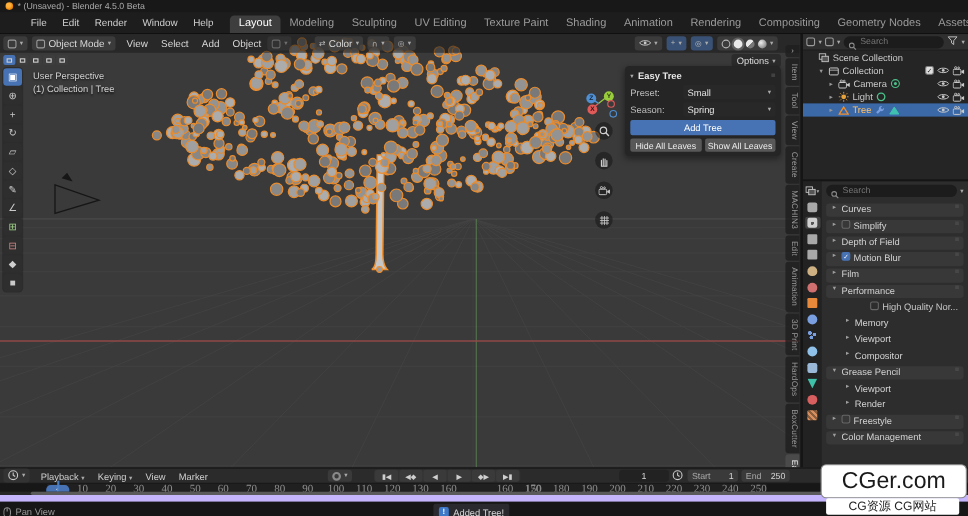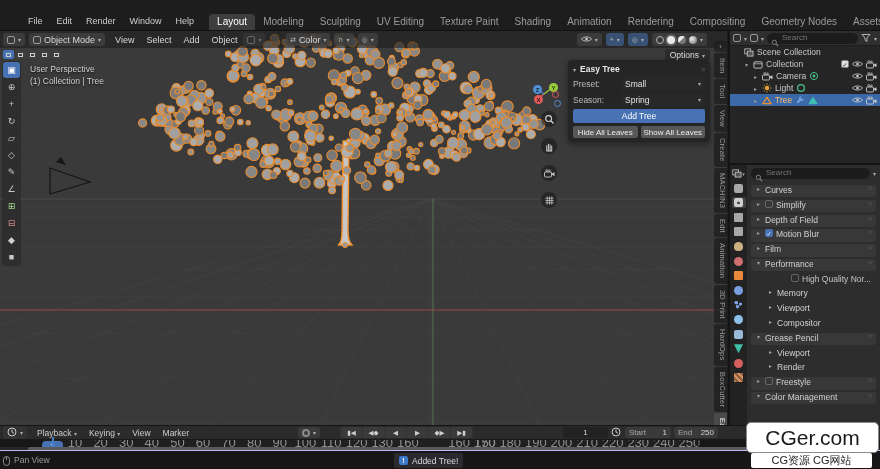--- a/index.html
+++ b/index.html
@@ -94,44 +94,48 @@
   .p-handle{margin-left:auto;color:#565656;font-size:7px;}
 
   
   #timeline{position:absolute;left:0;top:425px;width:880px;height:25px;background:#2b2b2b;border-top:1px solid #151515;}
   #tl-header{height:13px;display:flex;align-items:center;font-size:8.5px;color:#cfcfcf;position:relative;}
   #tl-menus{display:flex;align-items:center;}
   .tl-chip{position:absolute;display:flex;align-items:center;gap:3px;background:#3a3a3a;border-radius:3px;height:11px;top:1px;padding:0 4px;font-size:8px;color:#d5d5d5;white-space:nowrap;}
   #transport{position:absolute;left:340px;top:1px;display:flex;gap:1px;background:#333;border-radius:3px;padding:0 1px;}
   .tr-btn{width:21px;height:11px;display:flex;align-items:center;justify-content:center;font-size:6.5px;color:#cfcfcf;background:#3a3a3a;border-radius:2px;}
   #tl-ruler{position:relative;height:12px;background:#202020;border-top:1px solid #191919;overflow:hidden;}
-  .tick-label{position:absolute;bottom:1px;transform:translateX(-50%);font-size:13px;color:#8f8f8f;}
+  .tick-label{position:absolute;bottom:1px;transform:translateX(-50%);font-size:10px;color:#8f8f8f;font-family:Liberation Serif, serif;}
   .range-shade{position:absolute;top:0;bottom:0;background:rgba(0,0,0,.28);}
   #playhead-chip{position:absolute;left:42px;top:1px;width:21px;height:10px;background:#4772b3;border-radius:4px;color:#fff;font-size:7.5px;display:flex;align-items:center;justify-content:center;}
   #playhead-line{position:absolute;left:52px;top:0;width:2px;height:26px;background:#4a7fc4;}
   #tl-scroll{position:absolute;left:0;top:447px;width:880px;height:3px;background:#262626;}
   #tl-scroll .thumb{position:absolute;left:28px;right:114px;top:0;height:3px;background:#5a5a5a;border-radius:2px;}
 
   
-  #statusbar{position:absolute;left:0;top:450px;width:880px;height:19px;background:#161616;border-top:1px solid #c4b5fd;font-size:8.5px;color:#9a9a9a;}
+  #statusbar{position:absolute;left:0;top:450px;width:880px;height:19px;background:#161616;border-top:6px solid #c4b5fd;font-size:8.5px;color:#9a9a9a;}
   #status-left{position:absolute;left:14px;top:0;line-height:19px;}
   #mouse-ico{position:absolute;left:3px;top:5px;}
   #notification{position:absolute;left:394px;top:2px;height:15px;background:#2a2a2e;border-radius:2px;display:flex;align-items:center;gap:4px;padding:0 5px;color:#dcdcdc;}
   #info-ico{width:9px;height:9px;background:#3e78c9;border-radius:2px;color:#fff;font-size:7px;font-weight:bold;display:flex;align-items:center;justify-content:center;line-height:1;}
   #status-right{position:absolute;left:440px;top:0;width:306px;line-height:19px;white-space:nowrap;overflow:hidden;color:#8f8f8f;}
 
   
   #watermark-box1{position:absolute;left:746px;top:422px;width:133px;height:31px;background:#ffffff;border:1px solid #8a8a8a;border-radius:5px;display:flex;align-items:center;justify-content:center;font-size:21px;color:#1a1a1a;z-index:60;}
   #watermark-box2{position:absolute;left:751px;top:453px;width:121px;height:15px;background:#ffffff;border-radius:2px;display:flex;align-items:center;justify-content:center;font-size:11px;color:#222;z-index:60;white-space:nowrap;}
 </style>
 </head>
 <body>
 
 <div id="app">
 
+  <div id="titlebar">
+    <span class="blogo"></span>
+    <span id="title-text">* (Unsaved) - Blender 4.5.0 Beta</span>
+  </div>
 
   <div id="topbar">
     <span class="blogo2"></span>
     <div id="main-menus"><span class="menu-item">File</span><span class="menu-item">Edit</span><span class="menu-item">Render</span><span class="menu-item">Window</span><span class="menu-item">Help</span></div>
     <div id="workspaces">
         <span class="ws-tab active">Layout</span>
         <span class="ws-tab">Modeling</span>
         <span class="ws-tab">Sculpting</span>
         <span class="ws-tab">UV Editing</span>
         <span class="ws-tab">Texture Paint</span>

